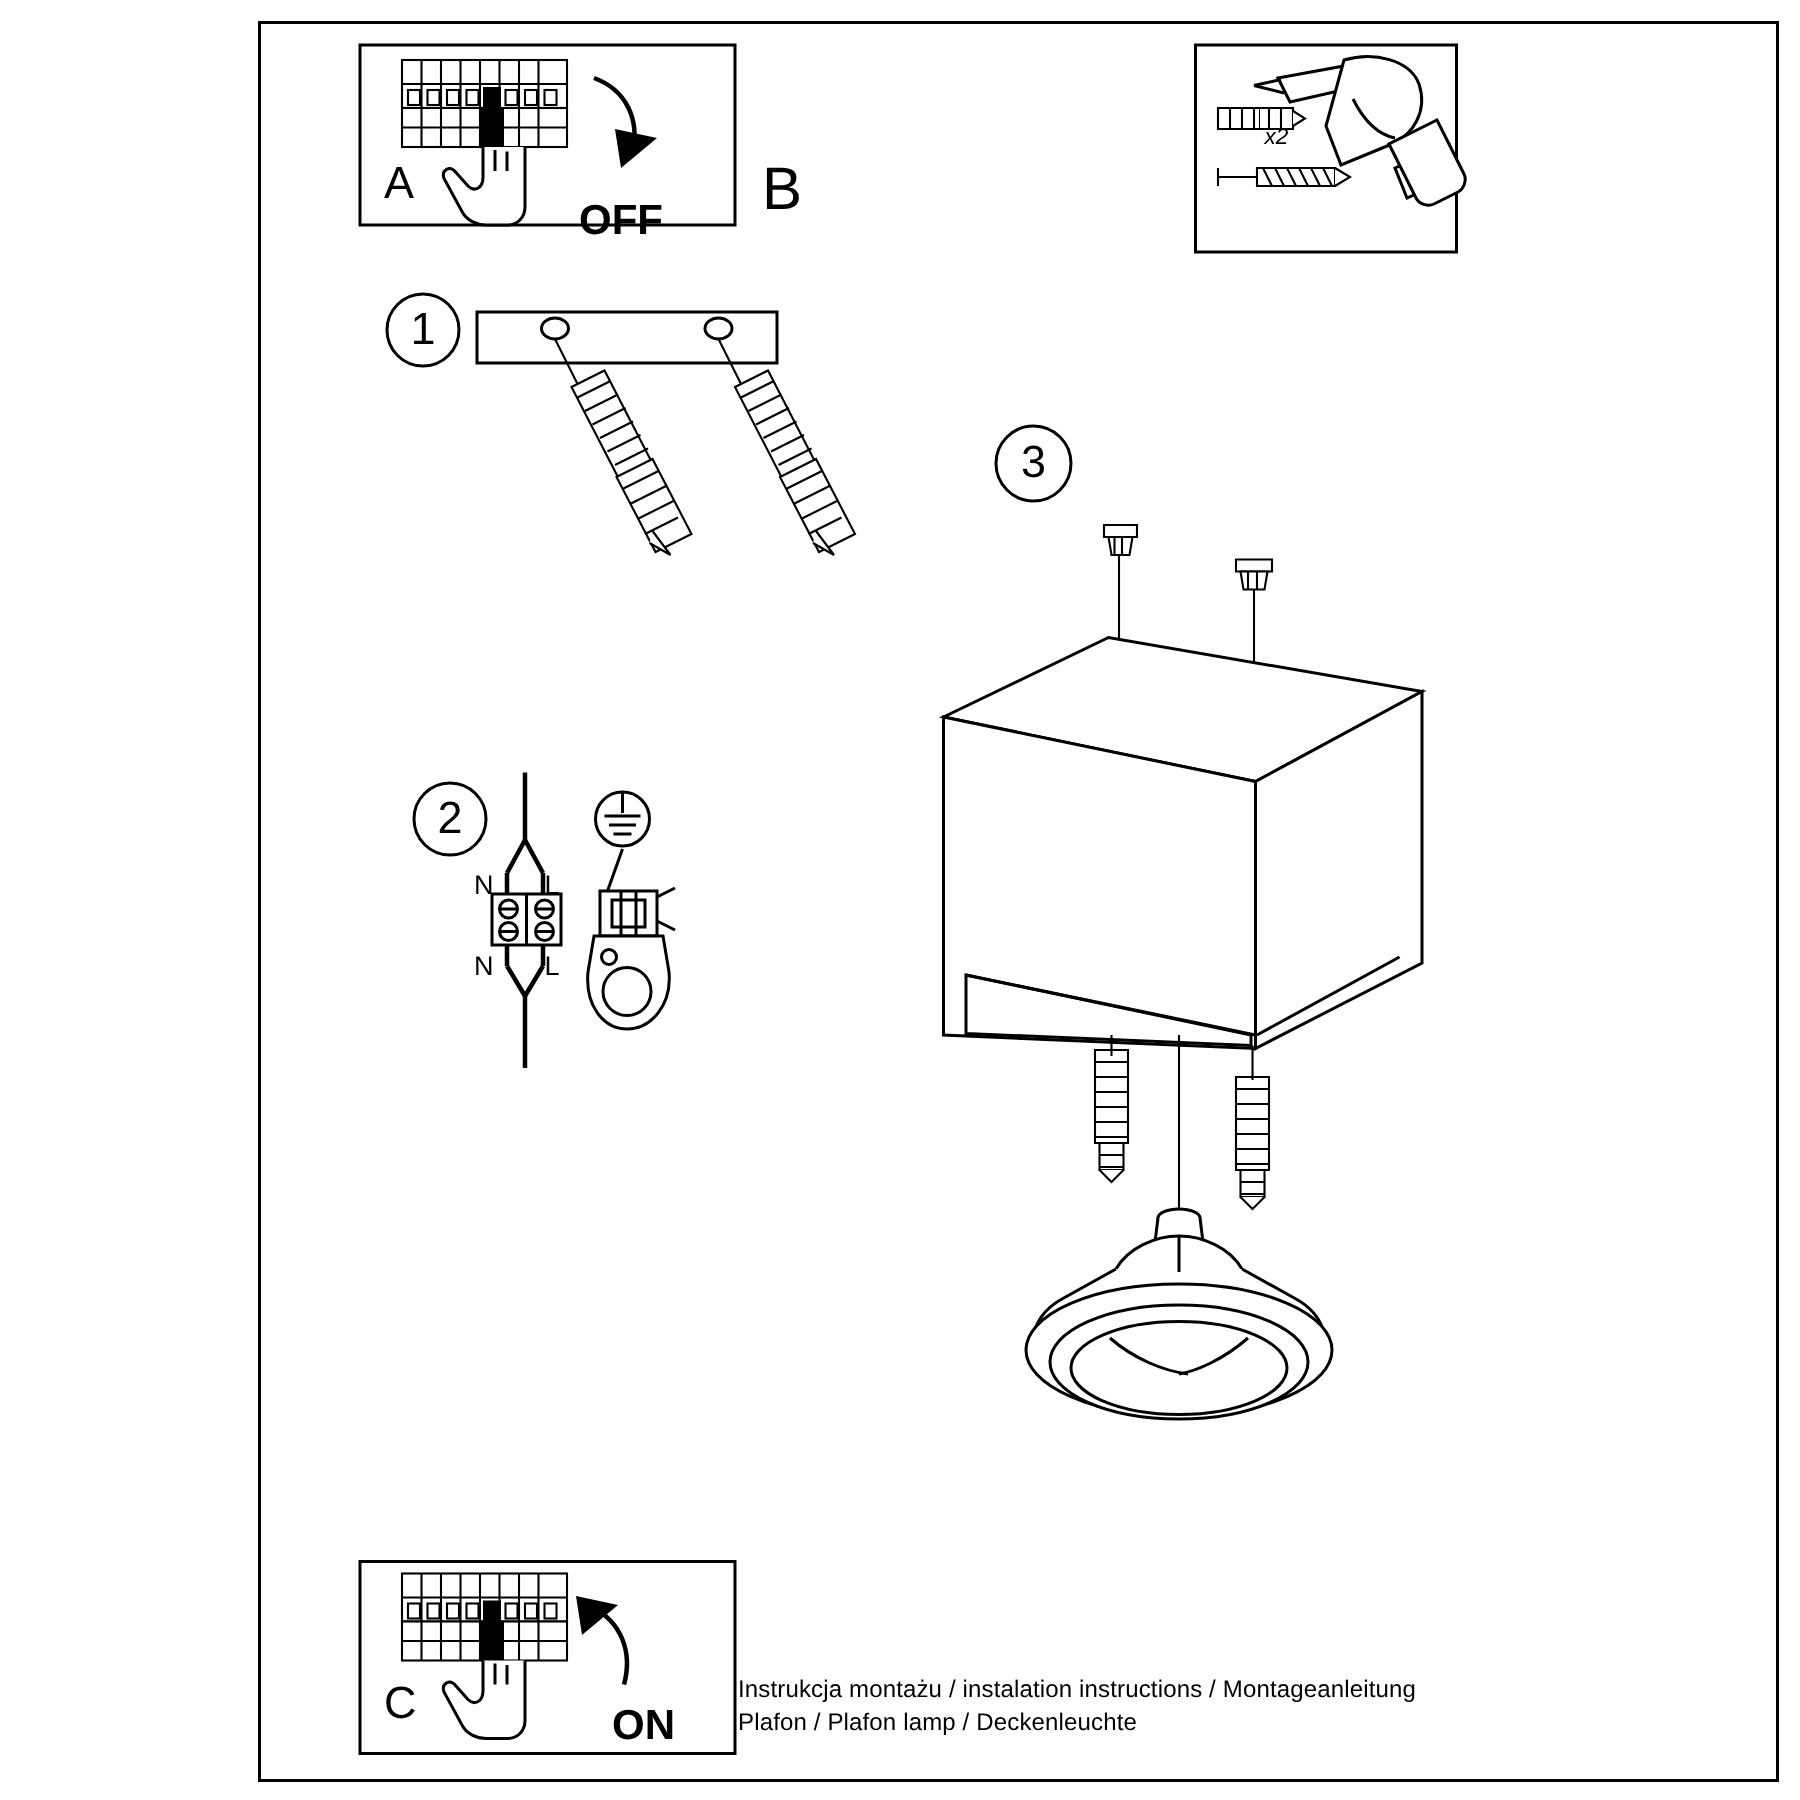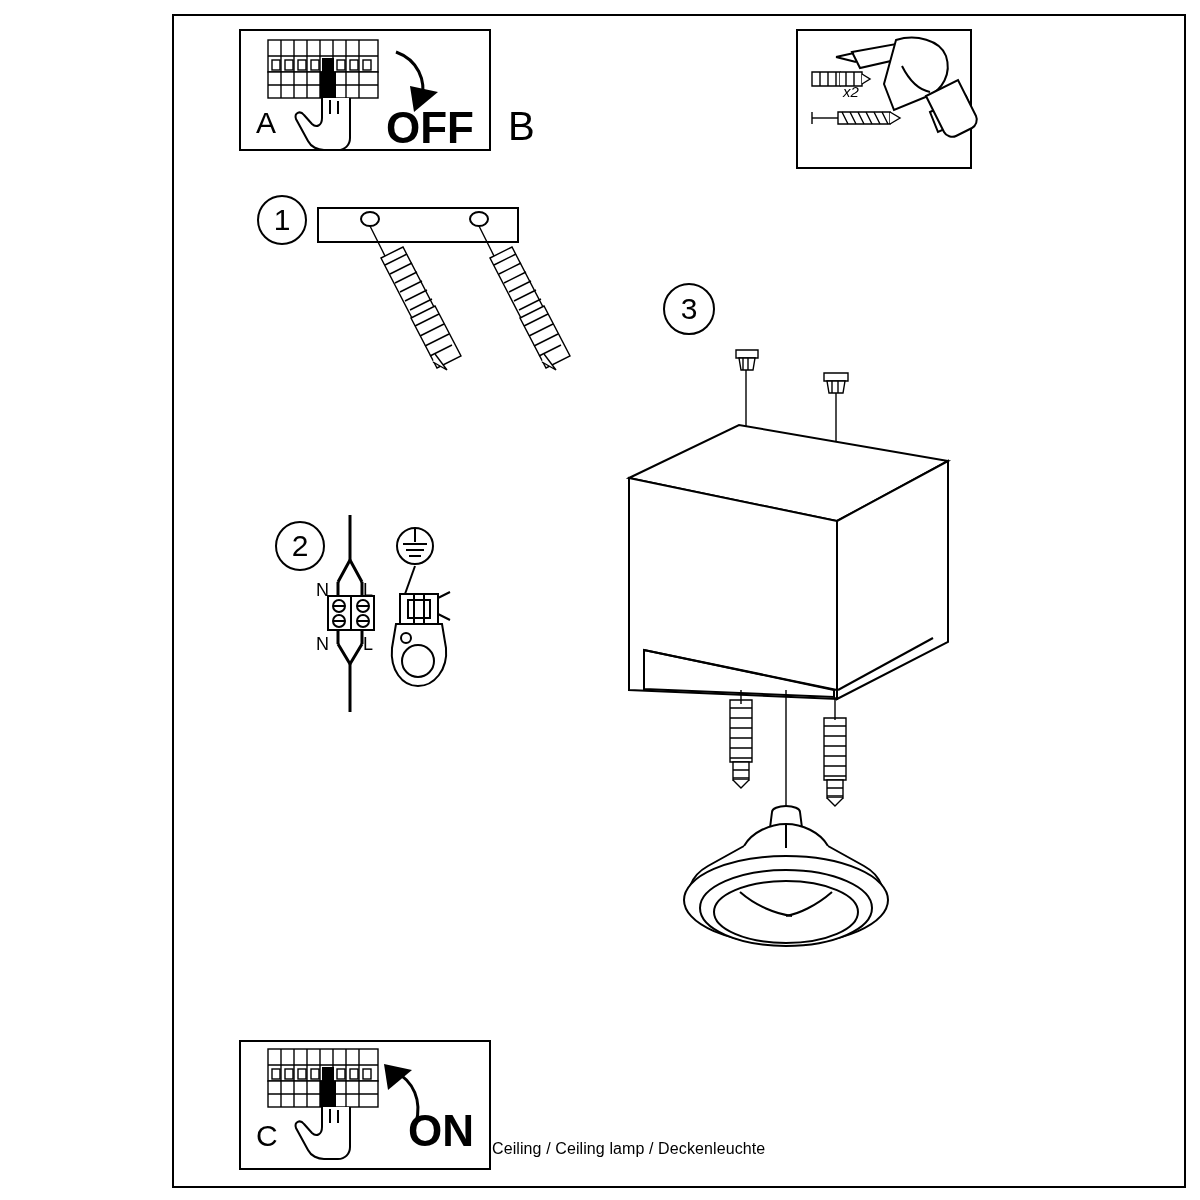--- a/index.html
+++ b/index.html
@@ -10,21 +10,21 @@
 
   
   #page-border{left:172px;top:14px;width:1014px;height:1174px;border:2px solid #000;box-sizing:border-box;}
 
   
   #box-a{left:239px;top:29px;width:252px;height:122px;}
   #box-c{left:239px;top:1040px;width:252px;height:130px;}
   #box-tools{left:796px;top:29px;width:176px;height:140px;}
 
   .lbl{position:absolute;font-size:30px;font-weight:400;}
-  .lbl-big{font-size:44px;}
+  .lbl-big{font-size:28px;margin-top:28px;}
   .txt-small{position:absolute;font-size:15px;}
 
   .circ{position:absolute;border:2px solid #000;border-radius:50%;display:flex;align-items:center;justify-content:center;font-size:30px;box-sizing:border-box;background:#fff;}
 
   .footer{position:absolute;font-size:16px;letter-spacing:.1px;}
 
   svg{position:absolute;left:0;top:0;overflow:visible;}
   .st{stroke:#000;fill:none;}
   .sw1{stroke-width:1.4;}
   .sw2{stroke-width:2;}
@@ -297,15 +297,16 @@
       <path d="M322 1107 l0 20 c0 8 -6 10 -10 6 l-8 -9 c-4 -5 -10 -2 -8 4 l12 22 c3 6 10 9 16 9 l14 0 c7 0 12 -5 12 -12 l0 -40" fill="#fff"></path>
       <path d="M330 1109 l0 14"></path>
       <path d="M338 1110 l0 13"></path>
     </g>
     <g class="st sw3">
       <path d="M416 1123 c6 -22 -2 -42 -22 -52"></path>
     </g>
     <polygon points="384,1064 412,1070 388,1090" class="fill-b"></polygon>
   </svg>
 
-  <div class="footer" style="left:492px;top:1140px;">Ceiling / Ceiling lamp / Deckenleuchte</div>
+  <div class="footer" style="left:492px;top:1118px;">Instrukcja montażu / instalation instructions / Montageanleitung</div>
+  <div class="footer" style="left:492px;top:1140px;">Plafon / Plafon lamp / Deckenleuchte</div>
 
 </div>
 
 </body></html>

